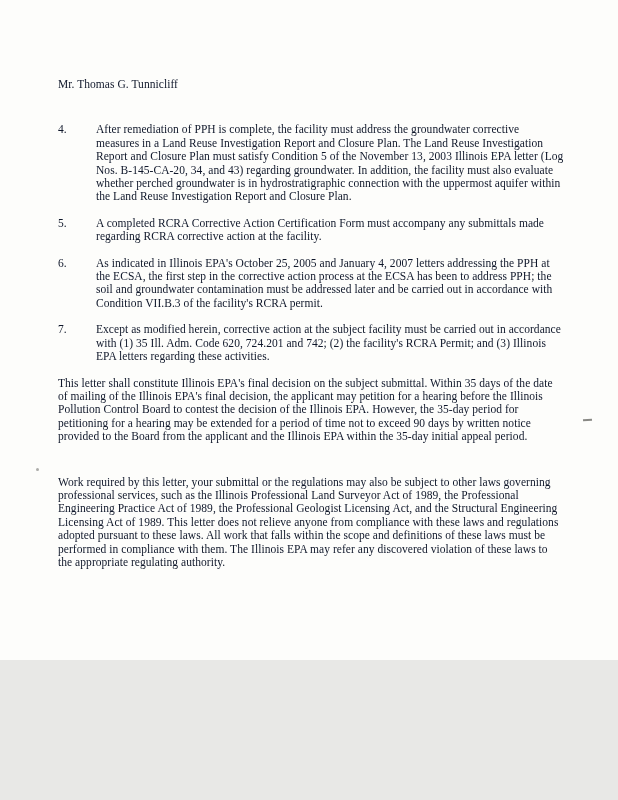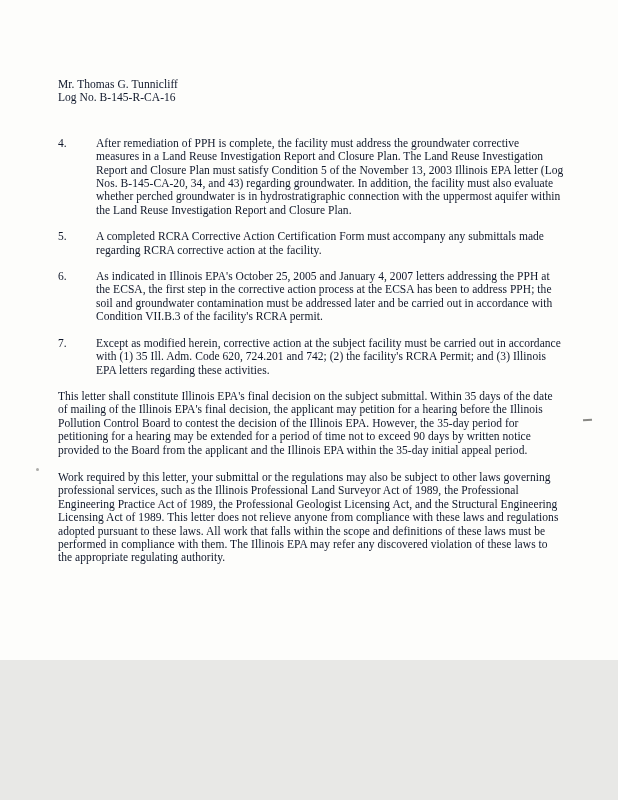--- a/index.html
+++ b/index.html
@@ -33,21 +33,21 @@
   }
   .item .num {
     flex: 0 0 38px;
     width: 38px;
   }
   .item .txt {
     flex: 1 1 auto;
     width: 466px;
   }
   .para { margin: 0 0 13px 0; }
-  .para + .para { margin-top: 14px; }
+  .para + .para { margin-top: 32px; }
   
   .artifact { position: absolute; background: #6a6a66; }
   .artifact-dash-right {
     top: 419px; right: 26px; width: 9px; height: 2px;
     transform: rotate(-4deg); opacity: 0.8;
   }
   .artifact-dot-left {
     top: 468px; left: 36px; width: 3px; height: 3px;
     border-radius: 50%; opacity: 0.55;
   }
@@ -56,21 +56,20 @@
   }
 </style>
 </head>
 <body>
 
 <div class="page">
   <div class="content">
 
     <div class="letter-header">
       <div>Mr. Thomas G. Tunnicliff</div>
-      <div>Log No. B-145-R-CA-16</div>
     </div>
 
     <div class="items">
       <div class="item">
         <div class="num">4.</div>
         <div class="txt">After remediation of PPH is complete, the facility must address the groundwater corrective measures in a Land Reuse Investigation Report and Closure Plan.  The Land Reuse Investigation Report and Closure Plan must satisfy Condition 5 of the November 13, 2003 Illinois EPA letter (Log Nos. B-145-CA-20, 34, and 43) regarding groundwater. In addition, the facility must also evaluate whether perched groundwater is in hydrostratigraphic connection with the uppermost aquifer within the Land Reuse Investigation Report and Closure Plan.</div>
       </div>
       <div class="item">
         <div class="num">5.</div>
         <div class="txt">A completed RCRA Corrective Action Certification Form must accompany any submittals made regarding RCRA corrective action at the facility.</div>

